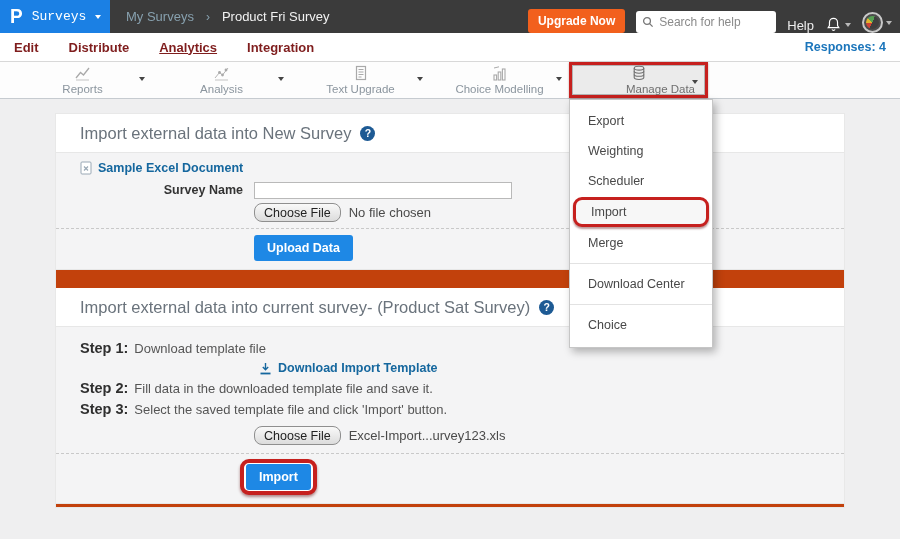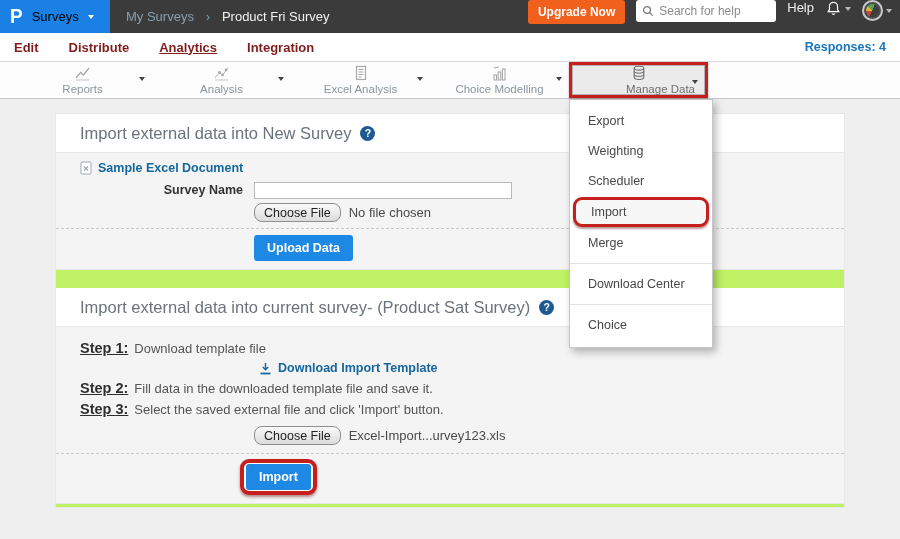--- a/index.html
+++ b/index.html
@@ -8,29 +8,29 @@
     font-family: "Liberation Sans", sans-serif;
     background:#efeff0;
     position:relative;
     overflow:hidden;
   }
 
   
   .topbar { height:33px; background:#3b3b3b; display:flex; align-items:stretch; }
   .logo-area { width:110px; background:#1b80e4; display:flex; align-items:center; padding:0 8px 0 10px; gap:9px; cursor:pointer; }
   .logo-p { color:#fff; font-size:19px; font-weight:bold; line-height:1; transform:scaleY(1.05); }
-  .logo-menu { color:#000000; font-size:13px; }
+  .logo-menu { color:#ffffff; font-size:13px;font-family:Liberation Mono, monospace; }
   .caret { width:0; height:0; border-left:4px solid transparent; border-right:4px solid transparent; border-top:5px solid #fff; display:inline-block; }
   .caret.sm { border-left-width:3.5px; border-right-width:3.5px; border-top-width:4.5px; }
   .caret.gray { border-top-color:#b9b9b9; }
   .breadcrumb { display:flex; align-items:center; gap:12px; margin-left:16px;justify-content:flex-end; }
   .bc-root { color:#87a0ae; font-size:13px; cursor:pointer; }
   .bc-sep { color:#87a0ae; font-size:12px; }
   .bc-current { color:#f2f2f2; font-size:13px; }
-  .topbar-right { margin-left:auto; display:flex; align-items:flex-start; gap:11px; padding-right:8px; }
+  .topbar-right { margin-left:auto; display:flex; align-items:flex-end; gap:11px; padding-right:8px; }
   .upgrade-btn { background:#f2601d; color:#fff; font-size:12px; font-weight:bold; border:none; border-radius:3px; padding:5px 10px; cursor:pointer; }
   .search-box { background:#fff; border-radius:3px; height:22px; width:140px; display:flex; align-items:center; padding:0 6px; gap:5px; }
   .search-box input { border:none; outline:none; font-size:12px; width:100%; color:#333; font-family:"Liberation Sans",sans-serif; }
   .search-box input::placeholder { color:#8a8a8a; }
   .help-label { color:#ededed; font-size:13px; cursor:pointer; }
   .icon-wrap { display:flex; align-items:center; gap:3px; cursor:pointer; }
   .avatar { width:21px; height:21px; border-radius:50%; border:2px solid #c9c9c9; background:#4c4c4c; display:flex; align-items:center; justify-content:center; }
   .avatar-gauge { width:13px; height:13px; border-radius:50%;
     background: conic-gradient(from 210deg, #cf4436 0 60deg, #e2b52e 60deg 100deg, #56a054 100deg 170deg, #3f3f3f 170deg 360deg); }
 
@@ -43,42 +43,42 @@
   
   .toolbar { height:37px; background:#fdfdfd; border-bottom:1px solid #c6cbd0; display:flex; padding-left:13px; position:relative; }
   .tb-item { width:139px; position:relative; display:flex; flex-direction:column; align-items:center; justify-content:center; gap:2px; cursor:pointer; }
   .tb-item .tb-label { font-size:11.5px; color:#8b959e; }
   .tb-caret { position:absolute; right:7px; top:15px; border-top-color:#444; }
   .tb-item.managedata { background:#ebebeb; border:3px solid #c6201e; box-shadow: inset 0 0 0 1px #b3b3b3, 0 1px 2px rgba(90,0,0,.35); }
   .tb-item.managedata .tb-label { color:#6f6f6f;margin-left:44px; }
 
   
   .page { position:relative; height:440px; background:#efeff0; }
-  .panel { position:absolute; left:55px; top:14px; width:790px; background:#bef264; border:1px solid #e8e8e8; padding-bottom:3px; }
+  .panel { position:absolute; left:55px; top:14px; width:790px; background:#c2410c; border:1px solid #e8e8e8; padding-bottom:3px; }
   .section-title { height:38px; display:flex; align-items:center; gap:9px; padding:0 24px; background:#fff; }
   .section-title .t { font-size:16.5px; color:#6a737c; }
   .help-circle { width:15px; height:15px; border-radius:50%; background:#1d5a94; color:#fff; font-size:10.5px; font-weight:bold; display:inline-flex; align-items:center; justify-content:center; cursor:pointer; }
   .section-box { background:#f4f4f5; border-top:1px solid #e7e7e7; border-bottom:1px solid #e7e7e7; }
   .body-main { padding:6px 24px 6px; }
   .dashed { border-top:1px dashed #c9c9c9; }
   .sec-footer { padding:6px 24px 8px; }
 
   .link-row { display:flex; align-items:center; gap:6px; height:18px; margin-bottom:3px; cursor:pointer; }
   .blue-link { color:#15679e; font-size:12.5px; font-weight:bold; text-decoration:none; }
   .name-row { display:flex; align-items:center; height:18px; margin:4px 0 4px; }
   .field-label { width:163px; text-align:right; font-size:12.5px; font-weight:bold; color:#333; margin-right:11px; }
   .text-input { width:258px; height:17px; border:1px solid #b9b9b9; background:#fff; font-size:12px; padding:0 4px; outline:none; font-family:"Liberation Sans",sans-serif; }
   .choose-row { display:flex; align-items:center; gap:8px; margin-left:174px; height:19px; margin-top:2px; }
   .choose-btn { background:linear-gradient(#f9f9f9,#dcdcdc); border:1px solid #8f8f8f; border-radius:8px; font-size:12.5px; color:#222; padding:1px 9px; height:19px; cursor:pointer; font-family:"Liberation Sans",sans-serif; }
   .file-text { font-size:13px; color:#4a4a4a; }
   .blue-btn { background:#1e88e5; color:#fff; border:none; border-radius:3px; font-size:12.5px; font-weight:bold; padding:6px 13px; cursor:pointer; font-family:"Liberation Sans",sans-serif; }
   .upload-btn { margin-left:174px; }
 
   .step-row { display:flex; align-items:baseline; gap:6px; margin:5px 0; }
-  .step-label { font-size:14.5px; font-weight:bold; color:#2f2f2f; white-space:nowrap;text-decoration:underline; }
+  .step-label { font-size:14.5px; font-weight:bold; color:#2f2f2f; white-space:nowrap; }
   .step-text { font-size:13px; color:#555; }
   .dl-row { display:flex; align-items:center; gap:6px; margin:3px 0 5px 179px; cursor:pointer; }
   .choose-row2 { margin-top:9px; margin-bottom:2px; }
 
   .import-red-wrap { display:inline-block; margin-left:160px; border:4px solid #c6201e; border-radius:9px; padding:1px 2px; background:#fff; box-shadow:0 2px 3px rgba(90,0,0,.45); }
 
   
   .dropdown { position:absolute; left:569px; top:99px; width:144px; background:#fff; border:1px solid #c6c6c6; box-shadow:3px 4px 8px rgba(0,0,0,.28); padding:6px 0 7px; z-index:50; }
   .dd-item { padding:8px 18px; font-size:12.5px; color:#484848; cursor:pointer; }
   .dd-item.highlight { border:3px solid #c6201e; border-radius:9px; margin:1px 3px; padding:5px 15px; box-shadow:0 2px 2px rgba(90,0,0,.4); background:#f7f7f7; }
@@ -162,21 +162,21 @@
     <span class="tb-label">Analysis</span>
     <span class="caret sm tb-caret"></span>
   </div>
   <div class="tb-item">
     <span>
       <svg width="16" height="16" viewBox="0 0 16 16">
           <rect x="3.5" y="1.5" width="9" height="13" fill="none" stroke="#a9a9a9" stroke-width="1.2"></rect>
           <path d="M5.5 4.5h5M5.5 7h5M5.5 9.5h5M5.5 12h3" stroke="#a9a9a9" stroke-width="1"></path>
         </svg>
     </span>
-    <span class="tb-label">Excel Analysis</span>
+    <span class="tb-label">Text Upgrade</span>
     <span class="caret sm tb-caret"></span>
   </div>
   <div class="tb-item">
     <span>
       <svg width="17" height="15" viewBox="0 0 17 15">
           <rect x="3" y="9" width="2.6" height="5" fill="none" stroke="#a9a9a9" stroke-width="1.1"></rect>
           <rect x="7.2" y="6" width="2.6" height="8" fill="none" stroke="#a9a9a9" stroke-width="1.1"></rect>
           <rect x="11.4" y="3" width="2.6" height="11" fill="none" stroke="#a9a9a9" stroke-width="1.1"></rect>
           <path d="M3 2 L8 0.8" stroke="#a9a9a9" stroke-width="1"></path>
         </svg>
@@ -252,21 +252,21 @@
                 </svg>
             </span>
             <a class="blue-link">Download Import Template</a>
           </div>
           <div class="step-row">
             <span class="step-label">Step 2:</span>
             <span class="step-text">Fill data in the downloaded template file and save it.</span>
           </div>
           <div class="step-row">
             <span class="step-label">Step 3:</span>
-            <span class="step-text">Select the saved external file and click 'Import' button.</span>
+            <span class="step-text">Select the saved template file and click 'Import' button.</span>
           </div>
           <div class="choose-row choose-row2">
             <button class="choose-btn">Choose File</button>
             <span class="file-text">Excel-Import...urvey123.xls</span>
           </div>
         </div>
         <div class="dashed"></div>
         <div class="sec-footer" style="padding-top:5px;">
           <span class="import-red-wrap">
             <button class="blue-btn">Import</button>

